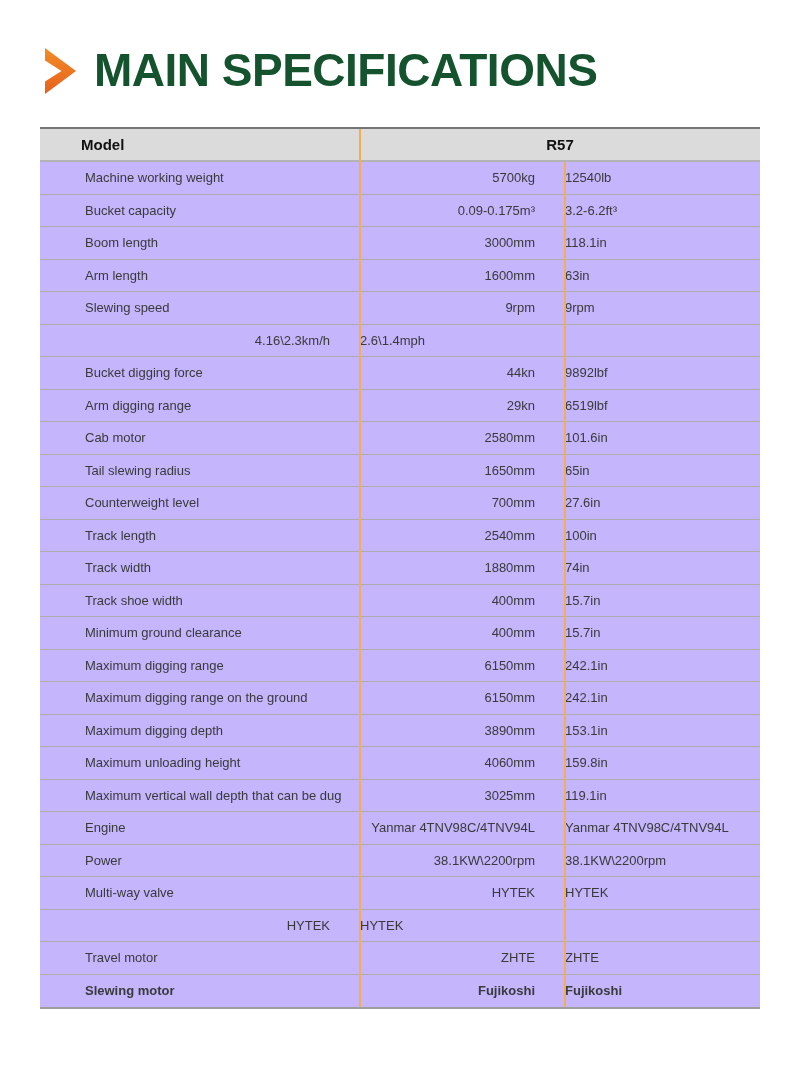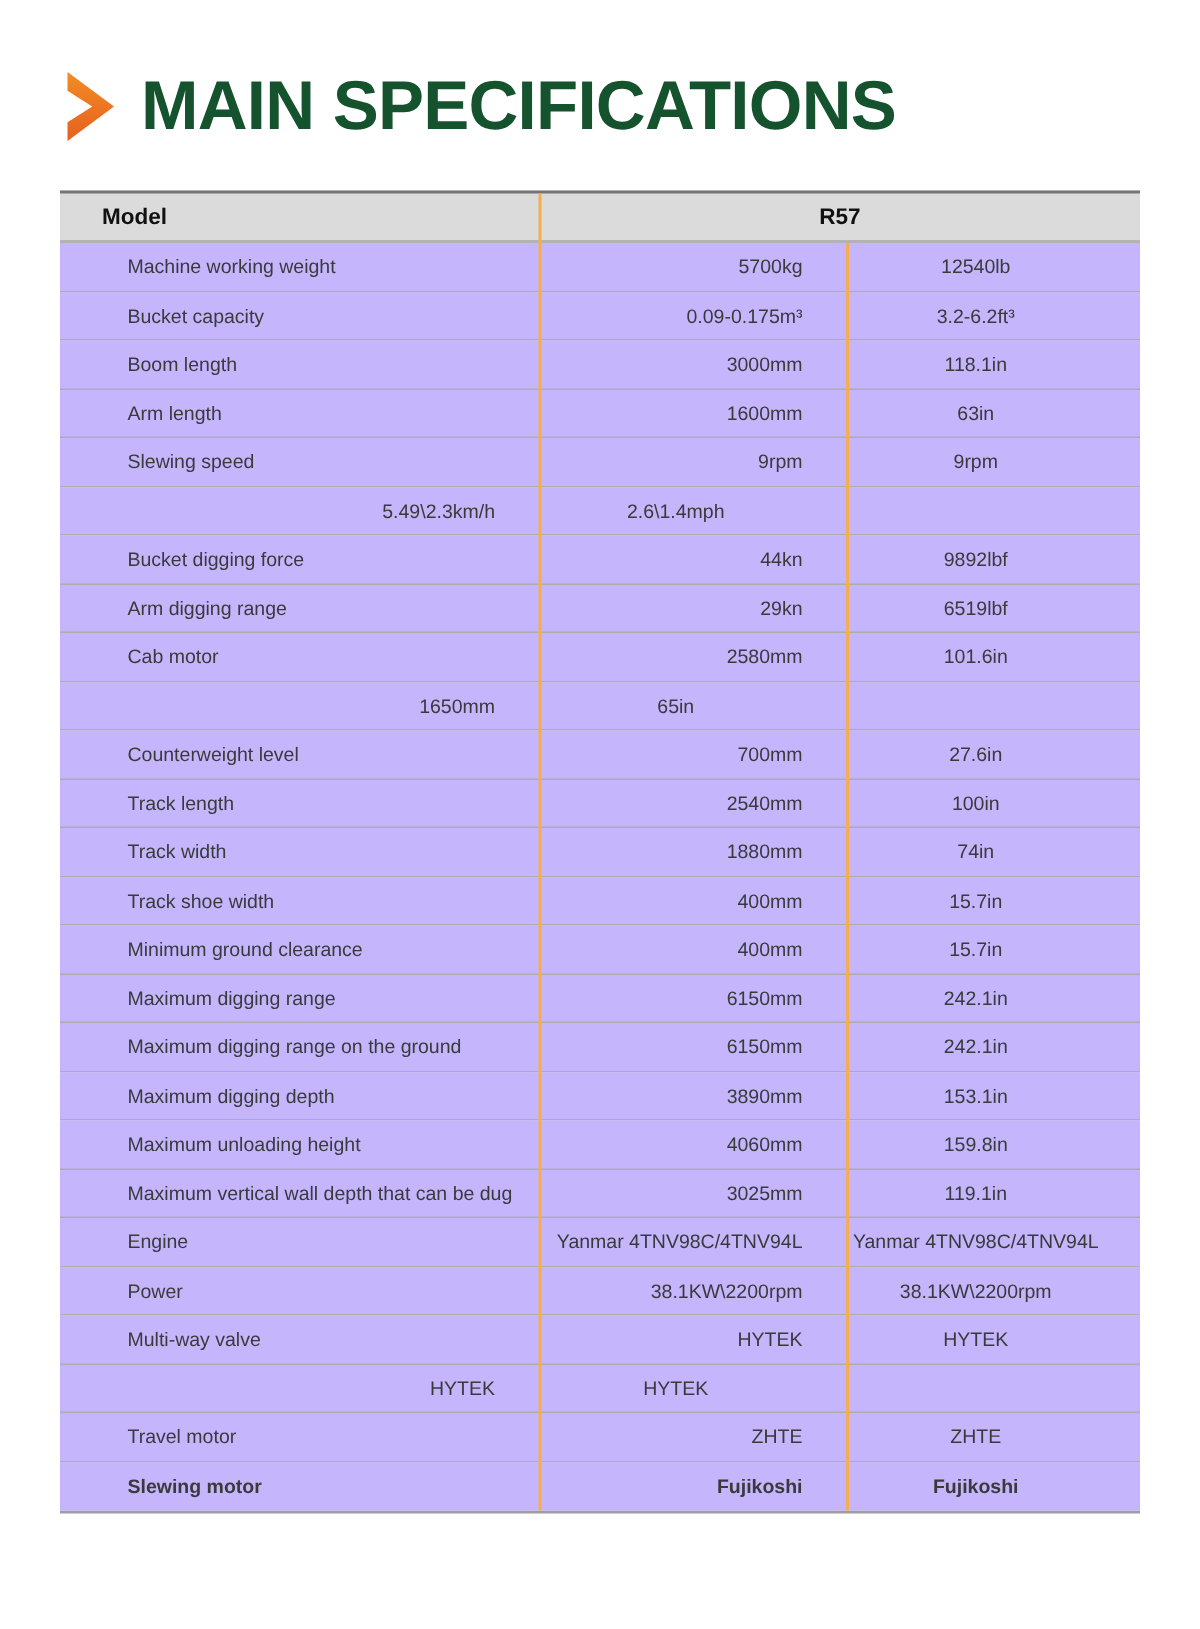--- a/index.html
+++ b/index.html
@@ -29,37 +29,37 @@
   }
   .thead {
     display:grid; grid-template-columns:320px 1fr;
     align-items:center;
     height:35px;
     background:#dbdbdb;
     border-top:2px solid #757575;
     border-bottom:2px solid #b3b3b3;
   }
   .th { font-size:15px; font-weight:bold; color:#111111; }
-  .th-model { padding-left:28px; }
+  .th-model { padding-left:41px; }
   .th-value { text-align:center; }
 
   .row {
     display:grid; grid-template-columns:320px 205px 195px;
     align-items:center;
     height:32.5px;
     border-bottom:1px solid #adadad;
     font-size:13px; color:#3a3a3a;
     background:#c4b5fd;
   }
   .tbody .row:last-child { border-bottom:none;font-weight:bold; }
   .tbody { border-bottom:2px solid #9e9e9e; }
 
   .cell-label   { padding-left:45px; white-space:nowrap; }
   .cell-metric  { text-align:right; padding-right:30px; white-space:nowrap; }
-  .cell-imperial{ text-align:center; padding-right:24px; white-space:nowrap; }
+  .cell-imperial{ text-align:left; padding-right:24px; white-space:nowrap; }
 
   .vline { position:absolute; width:2px; background:#f6ad4d; z-index:2; }
   .vline-1 { left:319px; top:2px;  bottom:2px; }
   .vline-2 { left:524px; top:35px; bottom:2px; }
 </style>
 </head>
 <body>
 
 <div class="page">
 
@@ -101,39 +101,40 @@
           <div class="cell-label">Arm length</div>
           <div class="cell-metric">1600mm</div>
           <div class="cell-imperial">63in</div>
         </div>
         <div class="row">
           <div class="cell-label">Slewing speed</div>
           <div class="cell-metric">9rpm</div>
           <div class="cell-imperial">9rpm</div>
         </div>
         <div class="row">
-          <div class="cell-metric">5.49\2.3km/h</div>
+          <div class="cell-metric">4.16\2.3km/h</div>
           <div class="cell-imperial">2.6\1.4mph</div>
         </div>
         <div class="row">
           <div class="cell-label">Bucket digging force</div>
           <div class="cell-metric">44kn</div>
           <div class="cell-imperial">9892lbf</div>
         </div>
         <div class="row">
           <div class="cell-label">Arm digging range</div>
           <div class="cell-metric">29kn</div>
           <div class="cell-imperial">6519lbf</div>
         </div>
         <div class="row">
           <div class="cell-label">Cab motor</div>
           <div class="cell-metric">2580mm</div>
           <div class="cell-imperial">101.6in</div>
         </div>
         <div class="row">
+          <div class="cell-label">Tail slewing radius</div>
           <div class="cell-metric">1650mm</div>
           <div class="cell-imperial">65in</div>
         </div>
         <div class="row">
           <div class="cell-label">Counterweight level</div>
           <div class="cell-metric">700mm</div>
           <div class="cell-imperial">27.6in</div>
         </div>
         <div class="row">
           <div class="cell-label">Track length</div>

